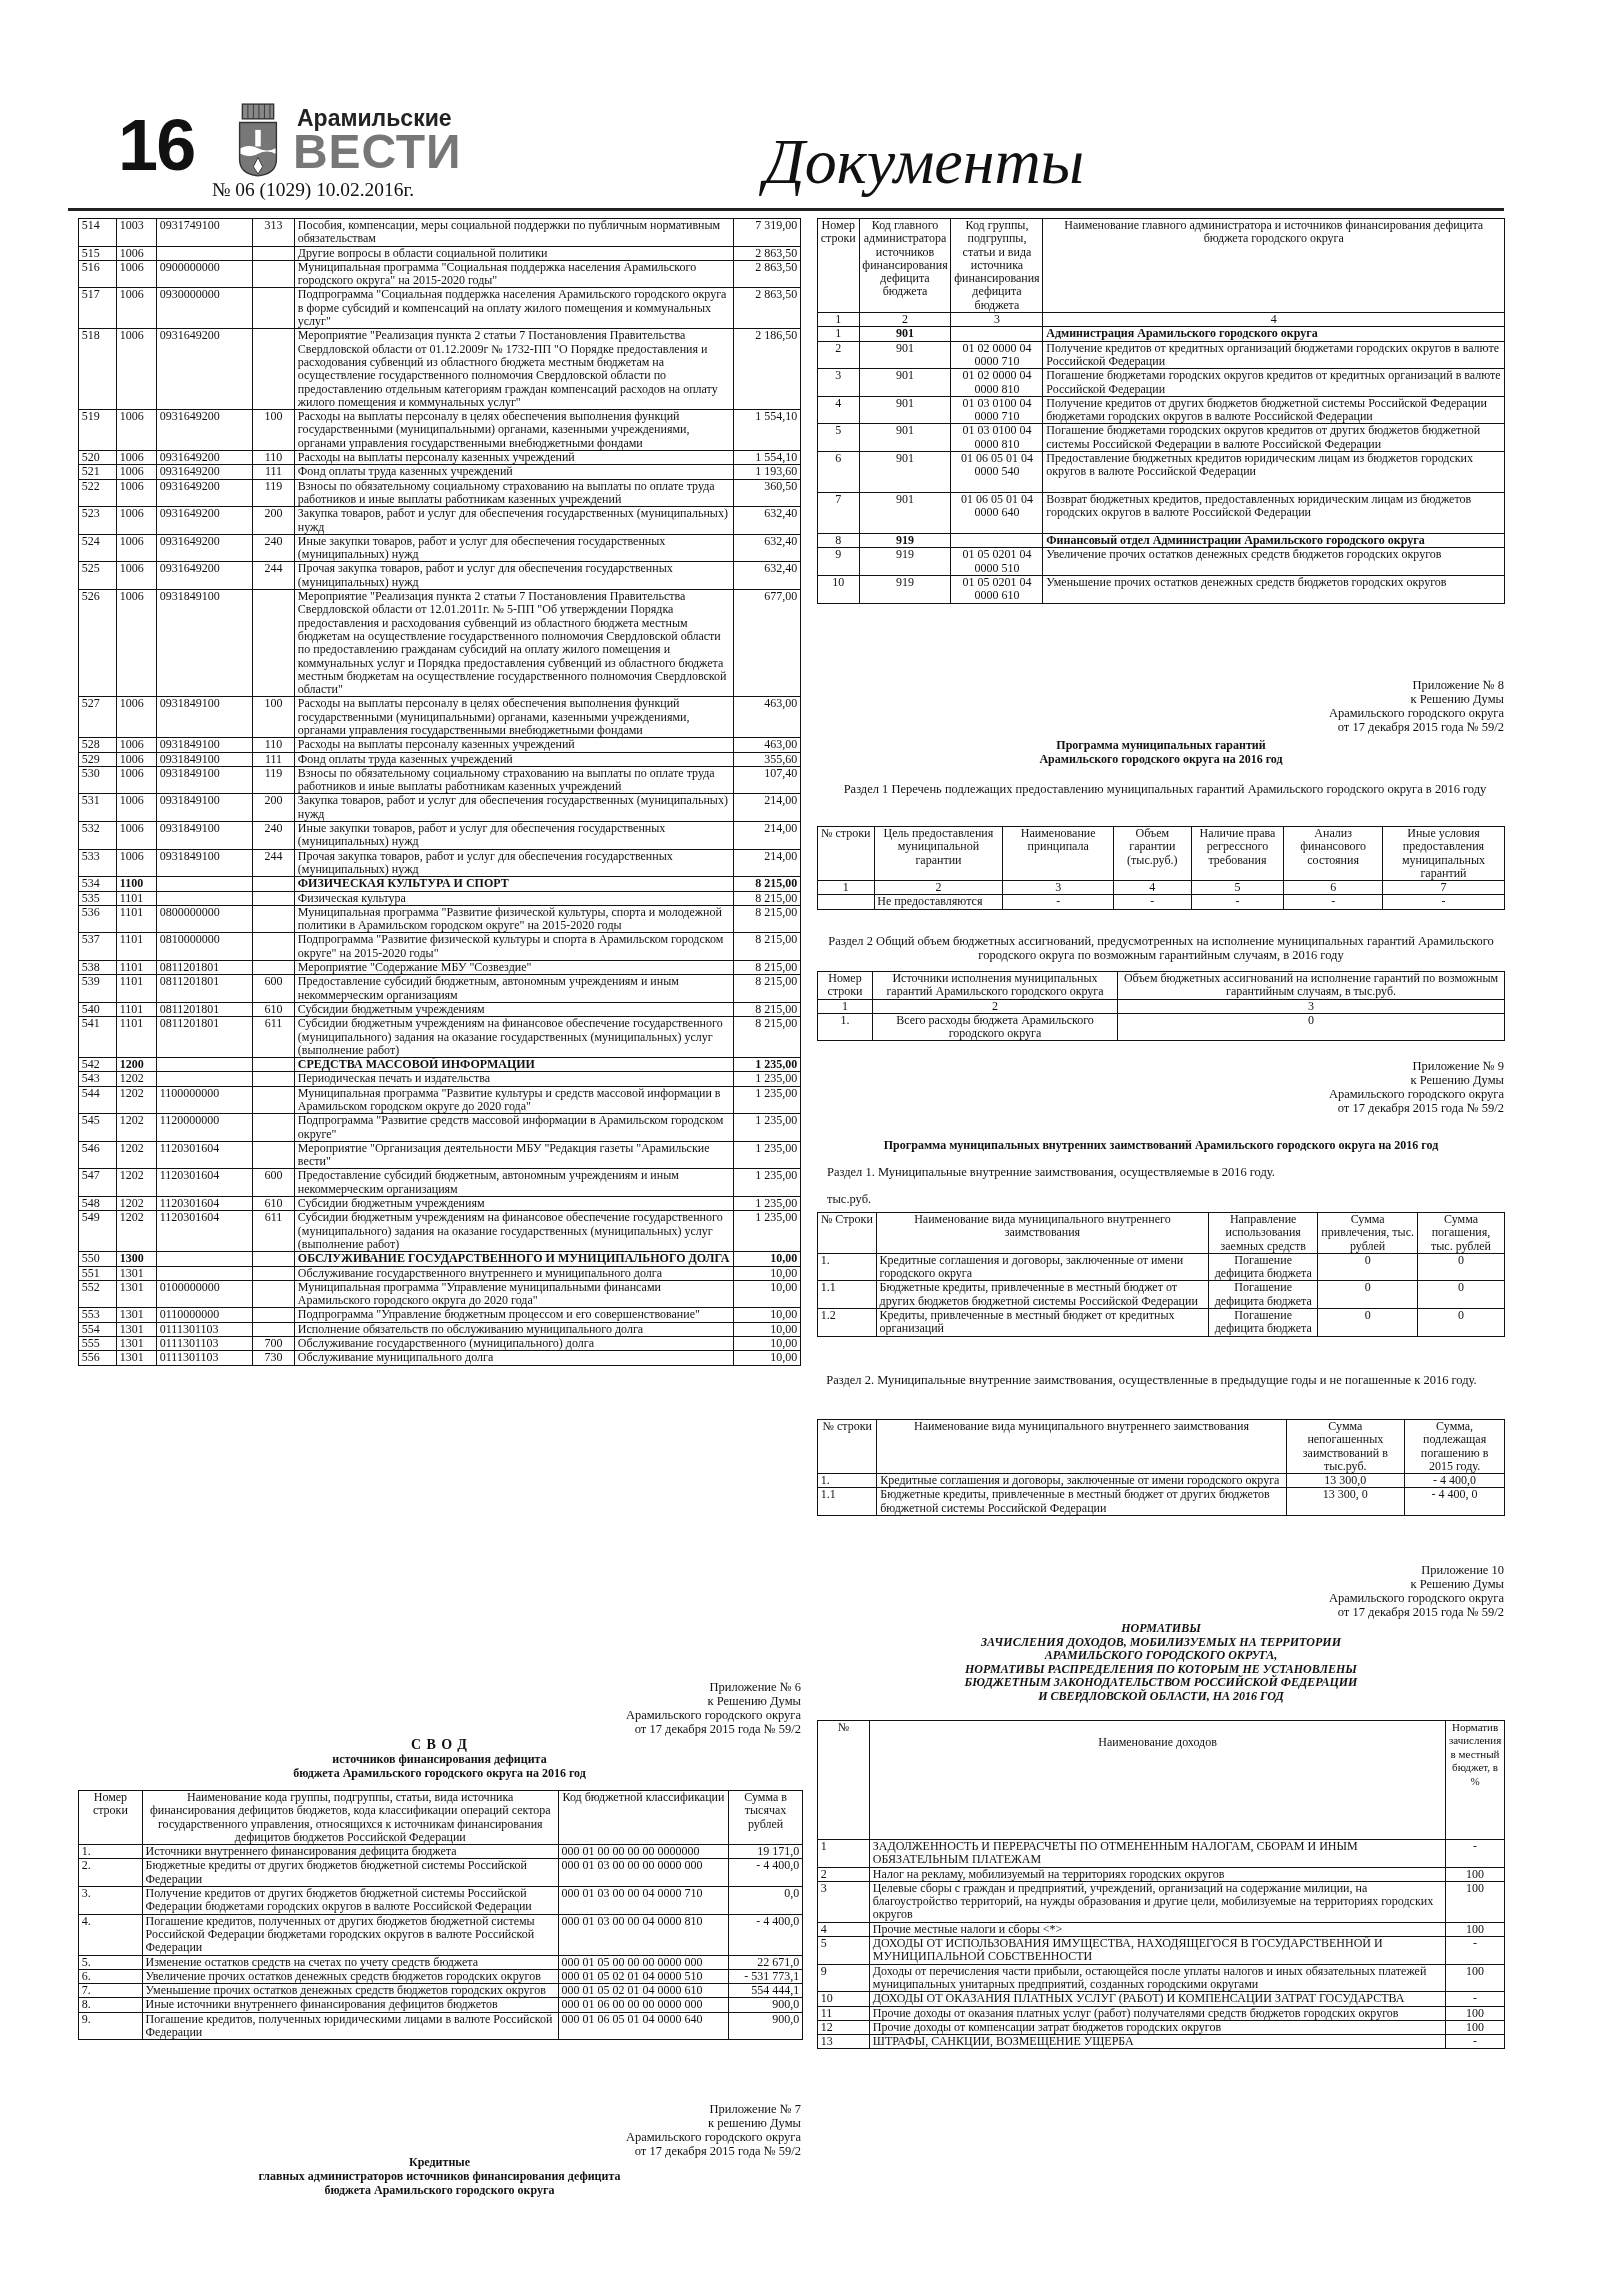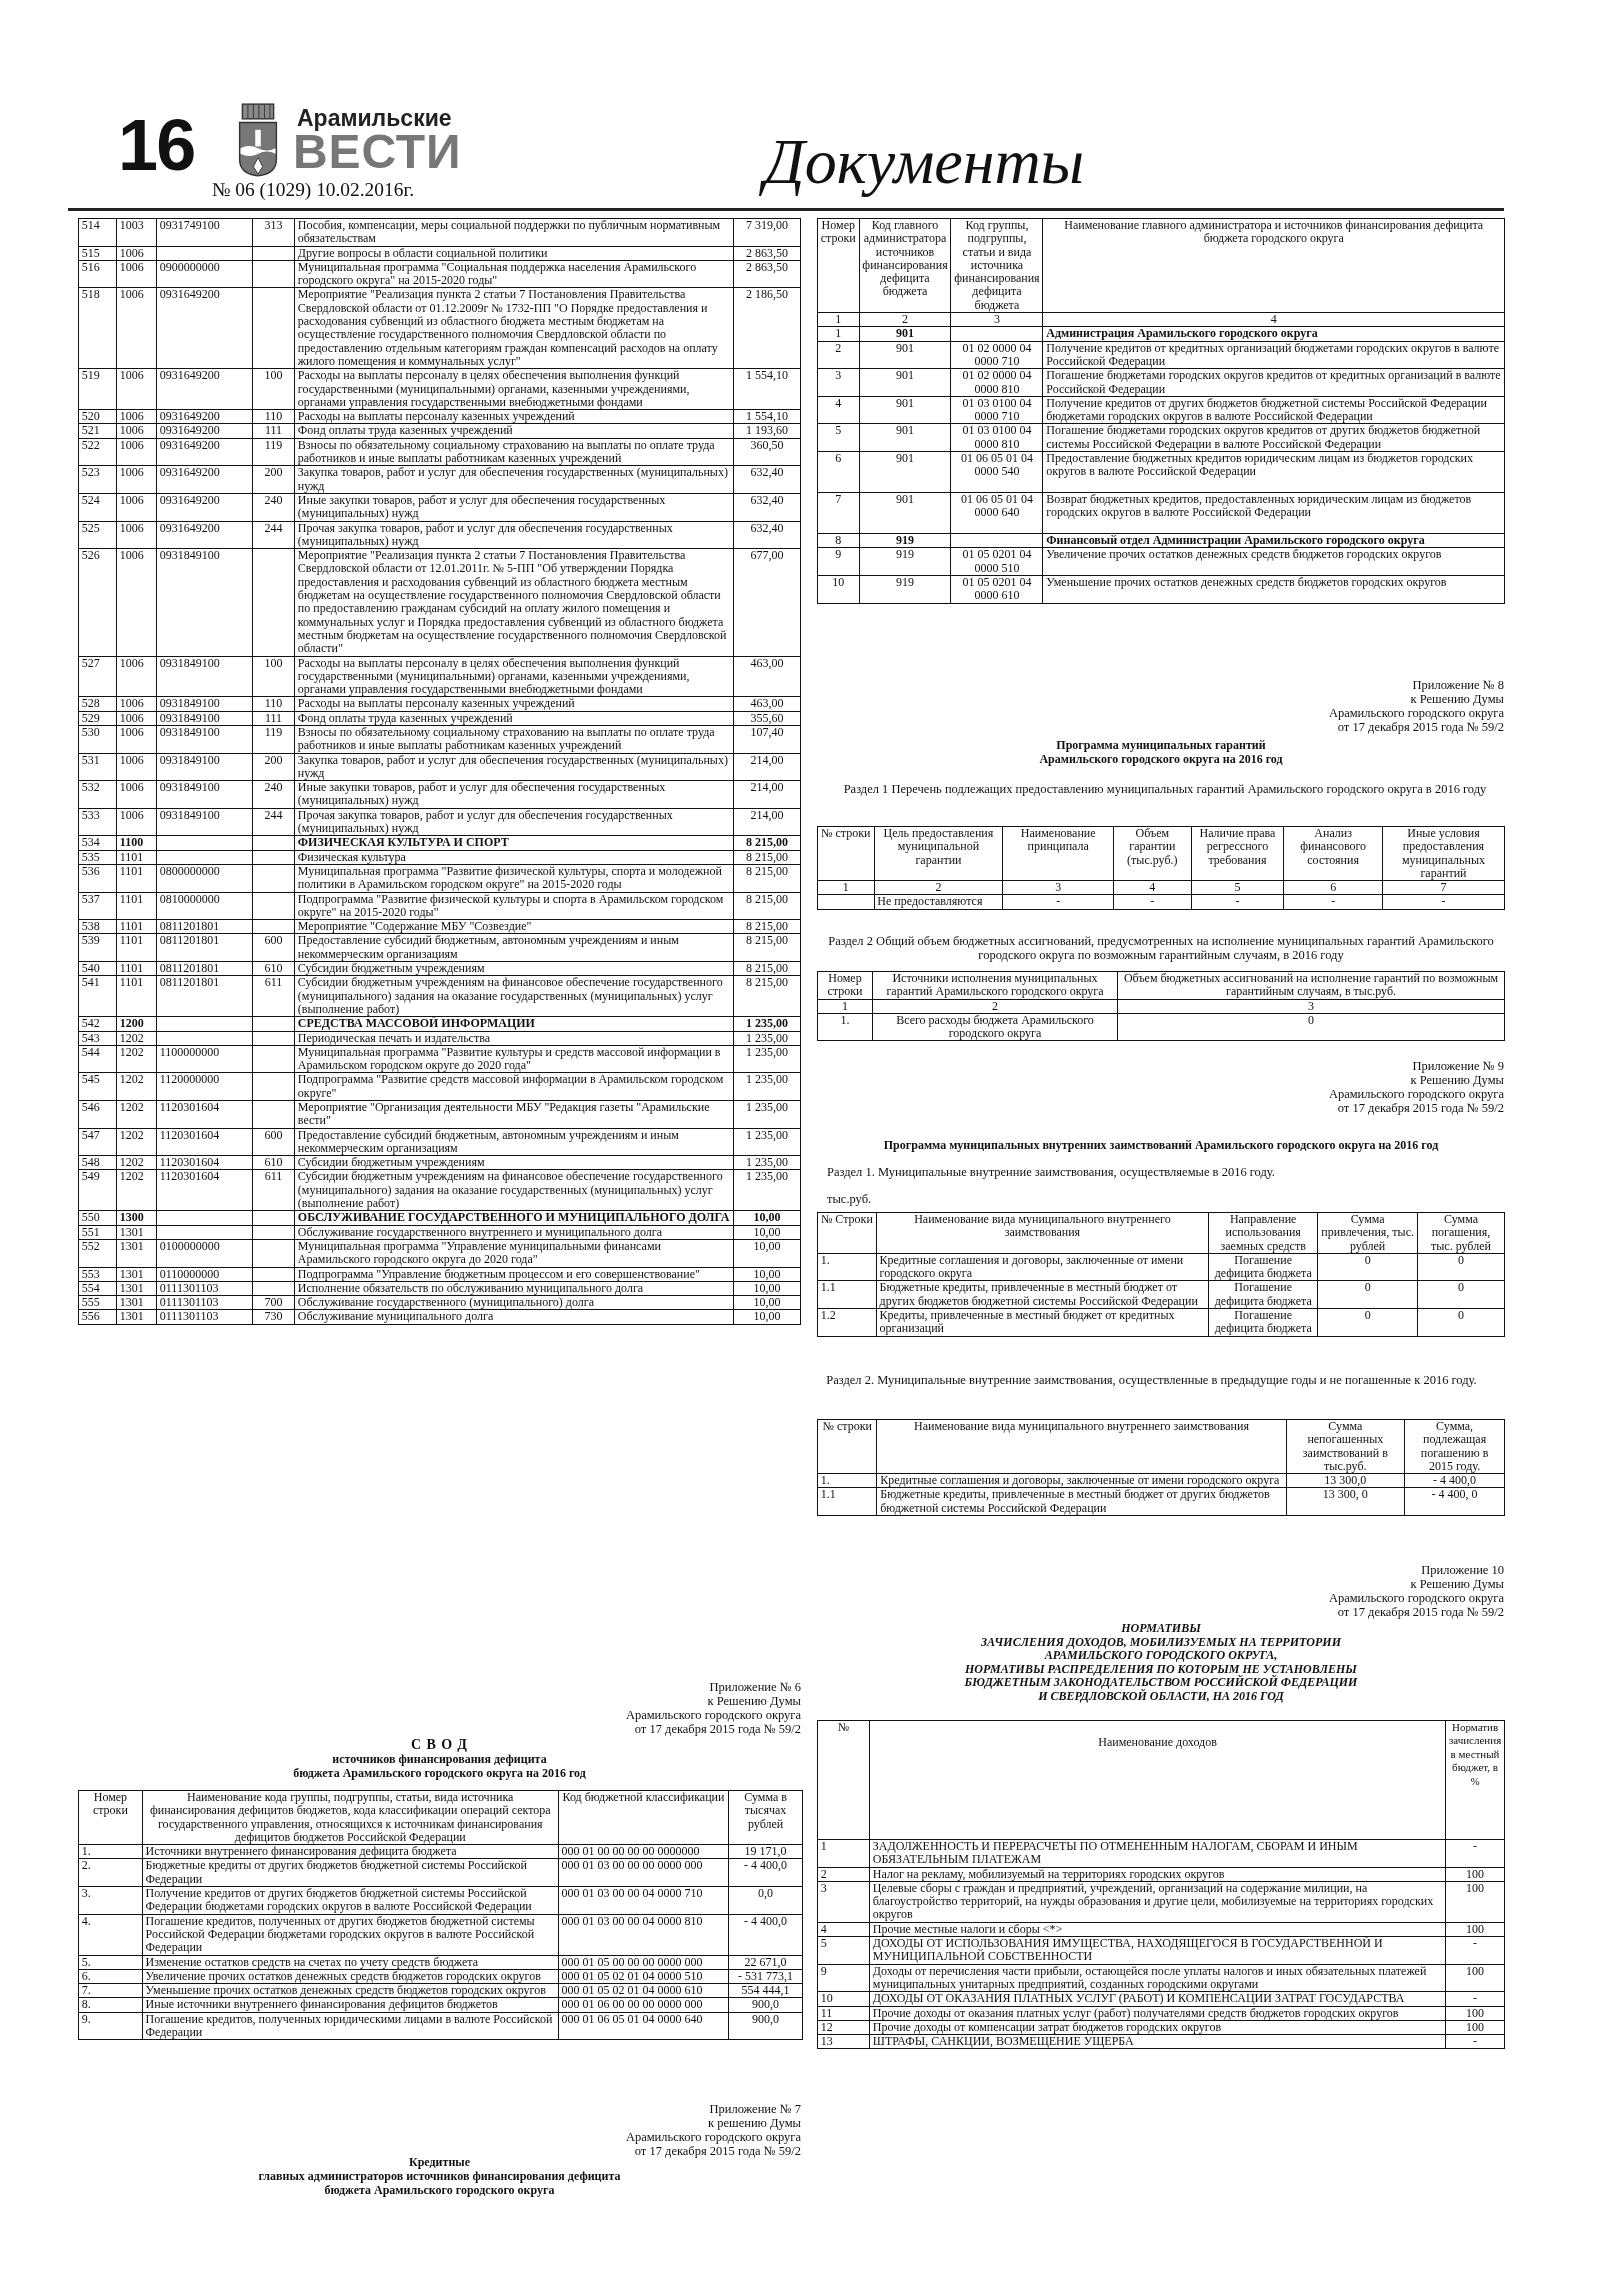--- a/index.html
+++ b/index.html
@@ -11,21 +11,21 @@
   #logo{left:235px;top:102px;width:46px;height:76px;}
   #brand-top{left:297px;top:105px;font-family:"Liberation Sans",sans-serif;font-size:23px;font-weight:bold;color:#222;}
   #brand-main{left:293px;top:127px;font-family:"Liberation Sans",sans-serif;font-size:48px;font-weight:bold;color:#777;letter-spacing:0.9px;line-height:50px;transform:scaleY(1.0);}
   #issue{left:212px;top:179px;font-size:19.4px;line-height:22px;}
   #section-title{left:764px;top:116px;font-family:"Liberation Serif",serif;font-style:italic;font-size:64px;line-height:92px;}
   #rule-left{left:68px;top:208px;width:738px;height:2.8px;background:#222;}
   #rule-right{left:749px;top:208px;width:755px;height:2.8px;background:#222;}
   
   table{border-collapse:collapse;font-size:12px;line-height:13.3px;}
   td,th{border:1.5px solid #111;vertical-align:top;padding:0 2.8px;font-weight:normal;}
-  .c{text-align:center;} .r{text-align:center;} .b{font-weight:bold;}
+  .c{text-align:center;} .r{text-align:right;} .b{font-weight:bold;}
   #t-exp{left:78px;top:218px;width:723px;}
   #t-exp td{border-width:1.8px;}
   .note{text-align:right;font-size:12.5px;line-height:14px;}
   .heading{text-align:center;font-weight:bold;font-size:12px;line-height:14px;}
   .para{font-size:12.5px;line-height:14px;}
 </style>
 </head>
 <body>
 
 <div class="abs" id="page-num">16</div>
@@ -75,20 +75,28 @@
         <td class="c"></td>
         <td>Другие вопросы в области социальной политики</td>
         <td class="r">2 863,50</td>
       </tr>
       <tr>
         <td>516</td>
         <td>1006</td>
         <td>0900000000</td>
         <td class="c"></td>
         <td>Муниципальная программа "Социальная поддержка населения Арамильского городского округа" на 2015-2020 годы"</td>
+        <td class="r">2 863,50</td>
+      </tr>
+      <tr>
+        <td>517</td>
+        <td>1006</td>
+        <td>0930000000</td>
+        <td class="c"></td>
+        <td>Подпрограмма "Социальная поддержка населения Арамильского городского округа в форме субсидий и компенсаций на оплату жилого помещения и коммунальных услуг"</td>
         <td class="r">2 863,50</td>
       </tr>
       <tr>
         <td>518</td>
         <td>1006</td>
         <td>0931649200</td>
         <td class="c"></td>
         <td>Мероприятие "Реализация пункта 2 статьи 7 Постановления Правительства Свердловской области от 01.12.2009г № 1732-ПП "О Порядке предоставления и расходования субвенций из областного бюджета местным бюджетам на осуществление государственного полномочия Свердловской области по предоставлению отдельным категориям граждан компенсаций расходов на оплату жилого помещения и коммунальных услуг"</td>
         <td class="r">2 186,50</td>
       </tr>

